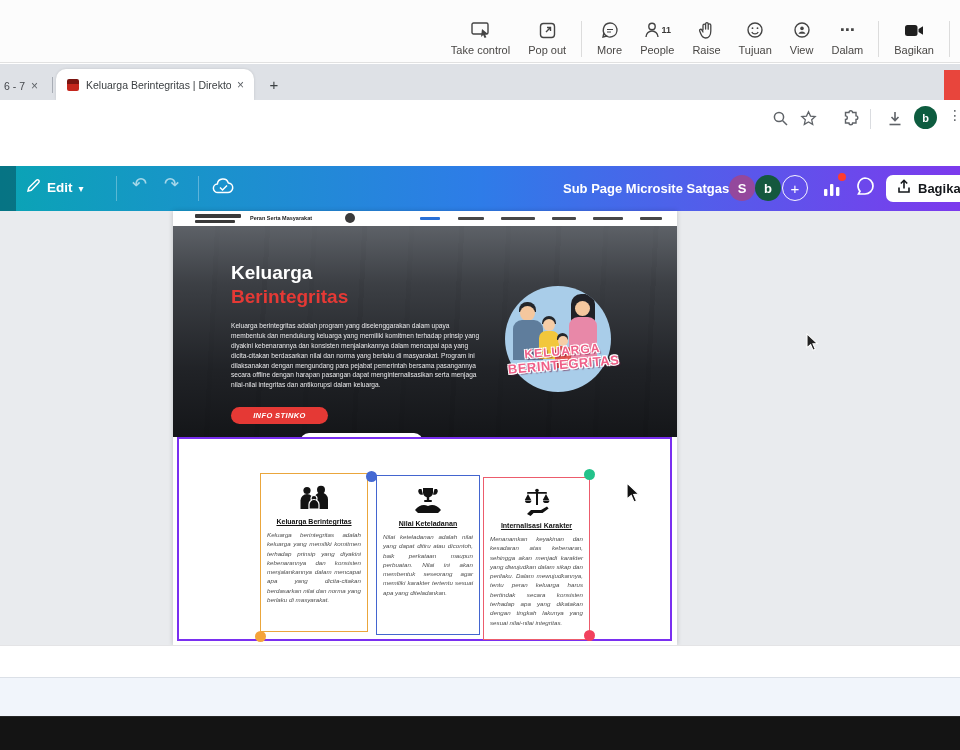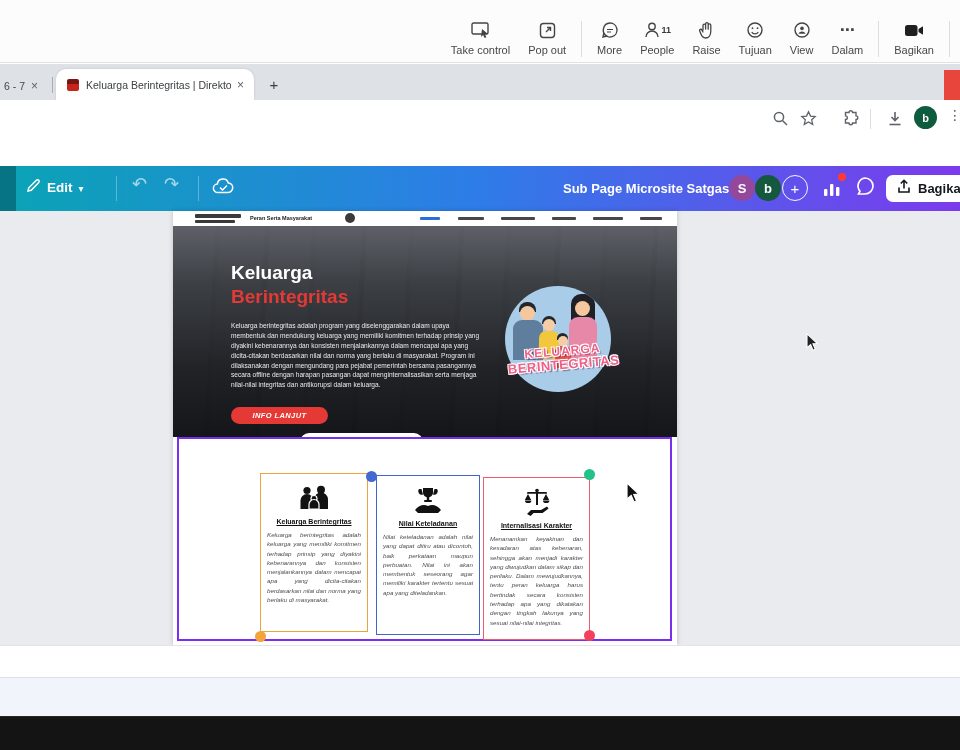--- a/index.html
+++ b/index.html
@@ -325,21 +325,21 @@
         <span class="ph" style="left:78px;bottom:-12px;width:38px;height:38px;background:#0d0e11;"></span>
         <span class="ph" style="left:180px;bottom:-10px;width:34px;height:34px;background:#15161a;"></span>
         <span class="ph" style="left:268px;bottom:-14px;width:40px;height:40px;background:#0b0c0f;"></span>
         <span class="ph" style="left:338px;bottom:-6px;width:30px;height:34px;background:#b8ac9d;"></span>
         <span class="ph" style="left:345px;bottom:8px;width:16px;height:16px;background:#cdb796;"></span>
         <span class="ph" style="left:400px;bottom:-16px;width:52px;height:46px;background:#0a0b0d;"></span>
 
         <span id="hero-t1">Keluarga</span>
         <span id="hero-t2">Berintegritas</span>
         <p id="hero-p">Keluarga berintegritas adalah program yang diselenggarakan dalam upaya membentuk dan mendukung keluarga yang memiliki komitmen terhadap prinsip yang diyakini kebenarannya dan konsisten menjalankannya dalam mencapai apa yang dicita-citakan berdasarkan nilai dan norma yang berlaku di masyarakat. Program ini dilaksanakan dengan mengundang para pejabat pemerintah bersama pasangannya secara offline dengan harapan pasangan dapat menginternalisasikan serta menjaga nilai-nilai integritas dan antikorupsi dalam keluarga.</p>
-        <div id="hero-cta">INFO LANJUT</div>
+        <div id="hero-cta">INFO STINKO</div>
 
         <div id="illus">
 
           <span class="fam" style="left:14px;top:16px;width:17px;height:10px;background:#23262b;border-radius:8px 8px 0 0;"></span>
           <span class="fam" style="left:15px;top:20px;width:15px;height:15px;background:#f4c79e;border-radius:50%;"></span>
           <span class="fam" style="left:8px;top:34px;width:30px;height:40px;background:#5f7d9c;border-radius:9px 9px 0 0;"></span>
 
           <span class="fam" style="left:66px;top:8px;width:24px;height:42px;background:#202127;border-radius:10px 10px 4px 4px;"></span>
           <span class="fam" style="left:70px;top:15px;width:15px;height:15px;background:#f4c79e;border-radius:50%;"></span>
           <span class="fam" style="left:64px;top:31px;width:28px;height:44px;background:#e888a8;border-radius:9px 9px 0 0;"></span>

